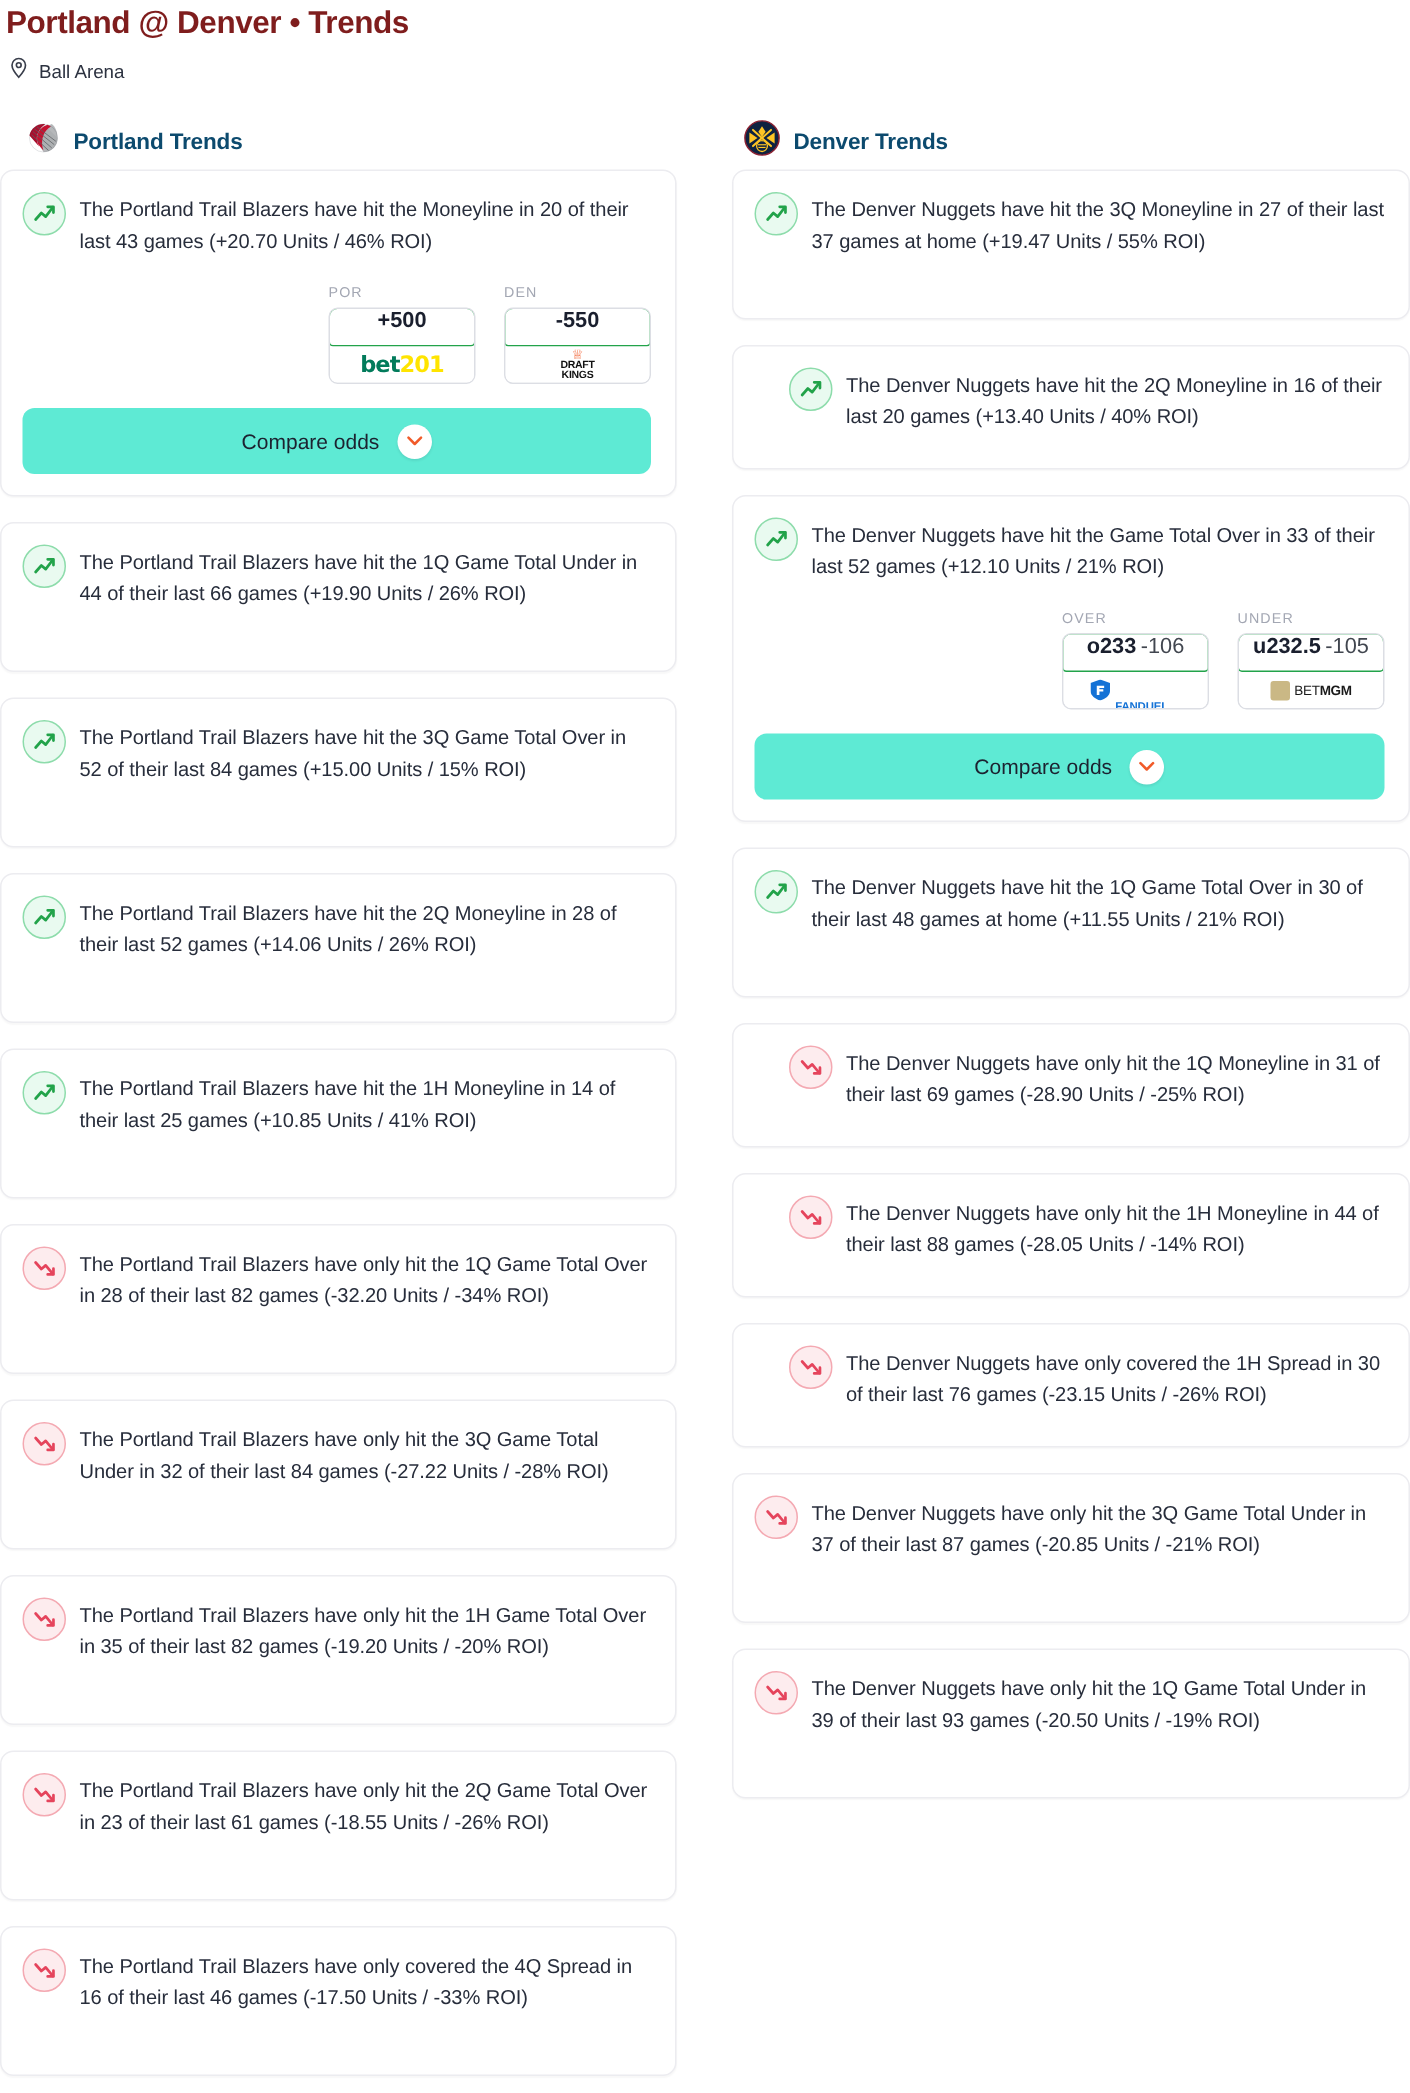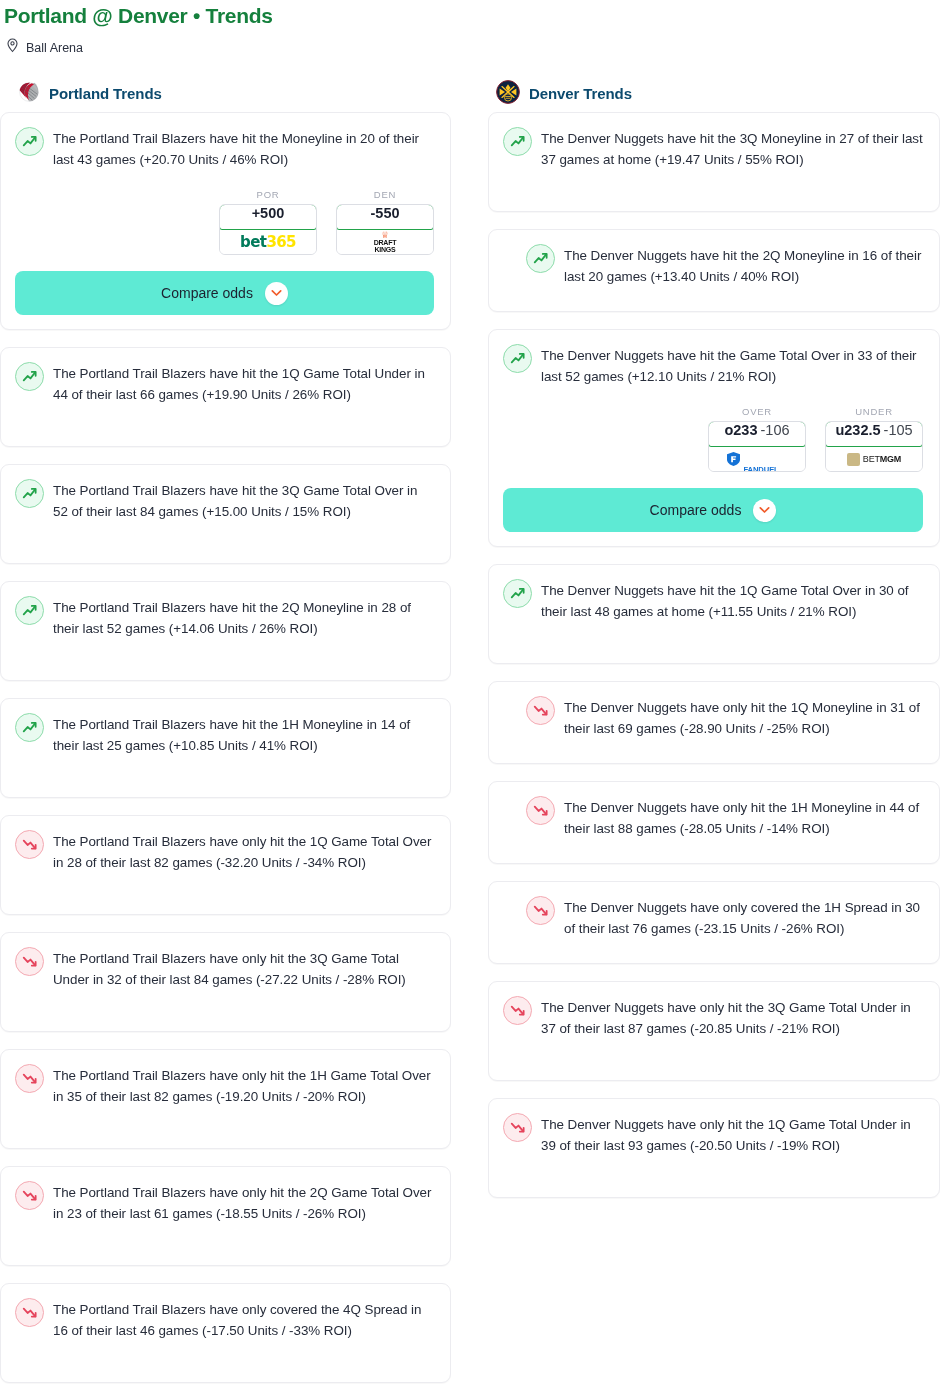--- a/index.html
+++ b/index.html
@@ -11,21 +11,21 @@
   }
   body { padding: 0; }
 
   .page { width: 940px; position: relative; }
 
   
   .page-title {
     font-size: 21px;
     font-weight: bold;
     letter-spacing: -0.3px;
-    color: #15803d;
+    color: #7f1d1d;
     padding: 3px 0 0 4px;
     line-height: 26px;
   }
   .venue-row {
     display: flex;
     align-items: center;
     gap: 7px;
     padding: 9px 0 0 6px;
   }
   .venue-row .pin { display: block; }
@@ -98,21 +98,21 @@
 
   
   .odds-wrap {
     display: flex;
     justify-content: flex-end;
     gap: 19px;
     padding: 19px 0 0 0;
   }
   .odds-col { width: 98px; }
   .odds-label {
-    text-align: center;
+    text-align: left;
     font-size: 9.5px;
     letter-spacing: 0.75px;
     color: #a3a7b3;
     padding-bottom: 4px;
   }
   .odds-box {
     border: 1px solid #dcdee4;
     border-radius: 6px;
     overflow: hidden;
     background: #fff;
@@ -231,21 +231,21 @@
               <span class="trend-text">The Portland Trail Blazers have hit the Moneyline in 20 of their last 43 games (+20.70 Units / 46% ROI)</span>
             </div>
             <div class="odds-wrap">
               <div class="odds-col">
                 <div class="odds-label">POR</div>
                 <div class="odds-box">
                   <div class="odds-value">
                     <span class="line">+500</span>
                   </div>
                   <div class="book">
-                    <span class="bet365"><span class="a">bet</span><span class="b">365</span></span>
+                    <span class="bet365"><span class="a">bet</span><span class="b">201</span></span>
                   </div>
                 </div>
               </div>
               <div class="odds-col">
                 <div class="odds-label">DEN</div>
                 <div class="odds-box">
                   <div class="odds-value">
                     <span class="line">-550</span>
                   </div>
                   <div class="book">

